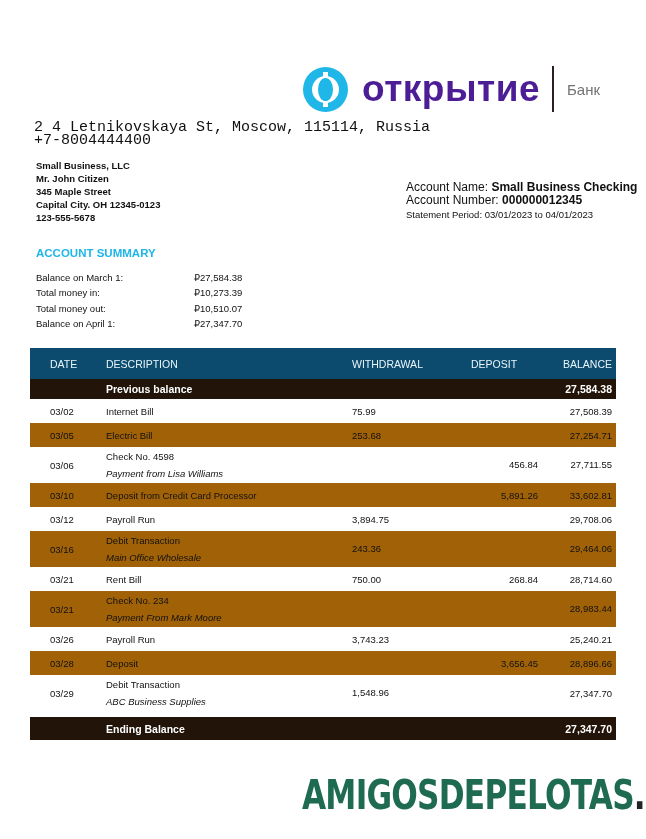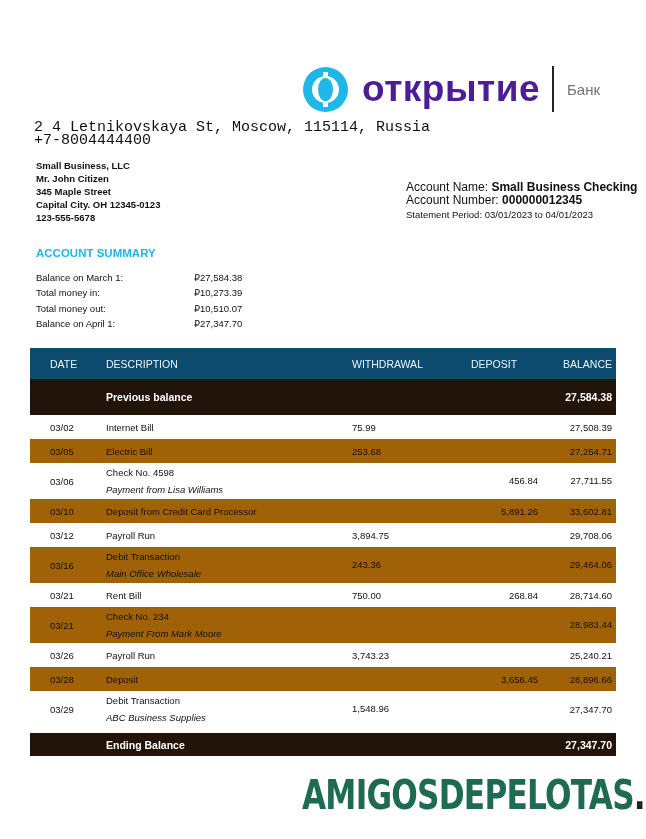--- a/index.html
+++ b/index.html
@@ -30,21 +30,21 @@
   .summary-row .lbl { width: 158px; }
 
   .table { position: absolute; left: 30px; top: 348px; width: 586px; font-size: 9.5px; }
   .thead { height: 31px; background: #0c4a6e; color: #e8f6fb; display: flex; align-items: center; font-size: 10.5px; }
   .row { display: flex; align-items: center; }
   .c-date { width: 76px; padding-left: 0; text-align: left; box-sizing: border-box; padding-left: 20px; }
   .c-desc { width: 246px; }
   .c-wd { width: 110px; }
   .c-dep { width: 76px; text-align: right; }
   .c-bal { width: 78px; text-align: right; padding-right: 4px; box-sizing: border-box; }
-  .dark { background: #221409; color: #fff; font-weight: bold; height: 36px; font-size: 10.5px; }
+  .dark { background: #221409; color: #fff; font-weight: bold; height: 20px; font-size: 10.5px; }
   .r1 { height: 24px; }
   .r2 { height: 36px; }
   .alt { background: #a16207; }
   .two { display: flex; flex-direction: column; justify-content: center; }
   .sub { font-style: italic; margin-top: 6px; }
   .top-align { align-self: flex-start; padding-top: 12px; }
   .ending { margin-top: 6px; height: 23px; }
 
   .watermark { position: absolute; left: 302px; top: 772px; font-size: 40px; font-weight: bold;
      letter-spacing: -1px; transform: scaleX(0.78); transform-origin: left; font-family: "DejaVu Sans", sans-serif; }

